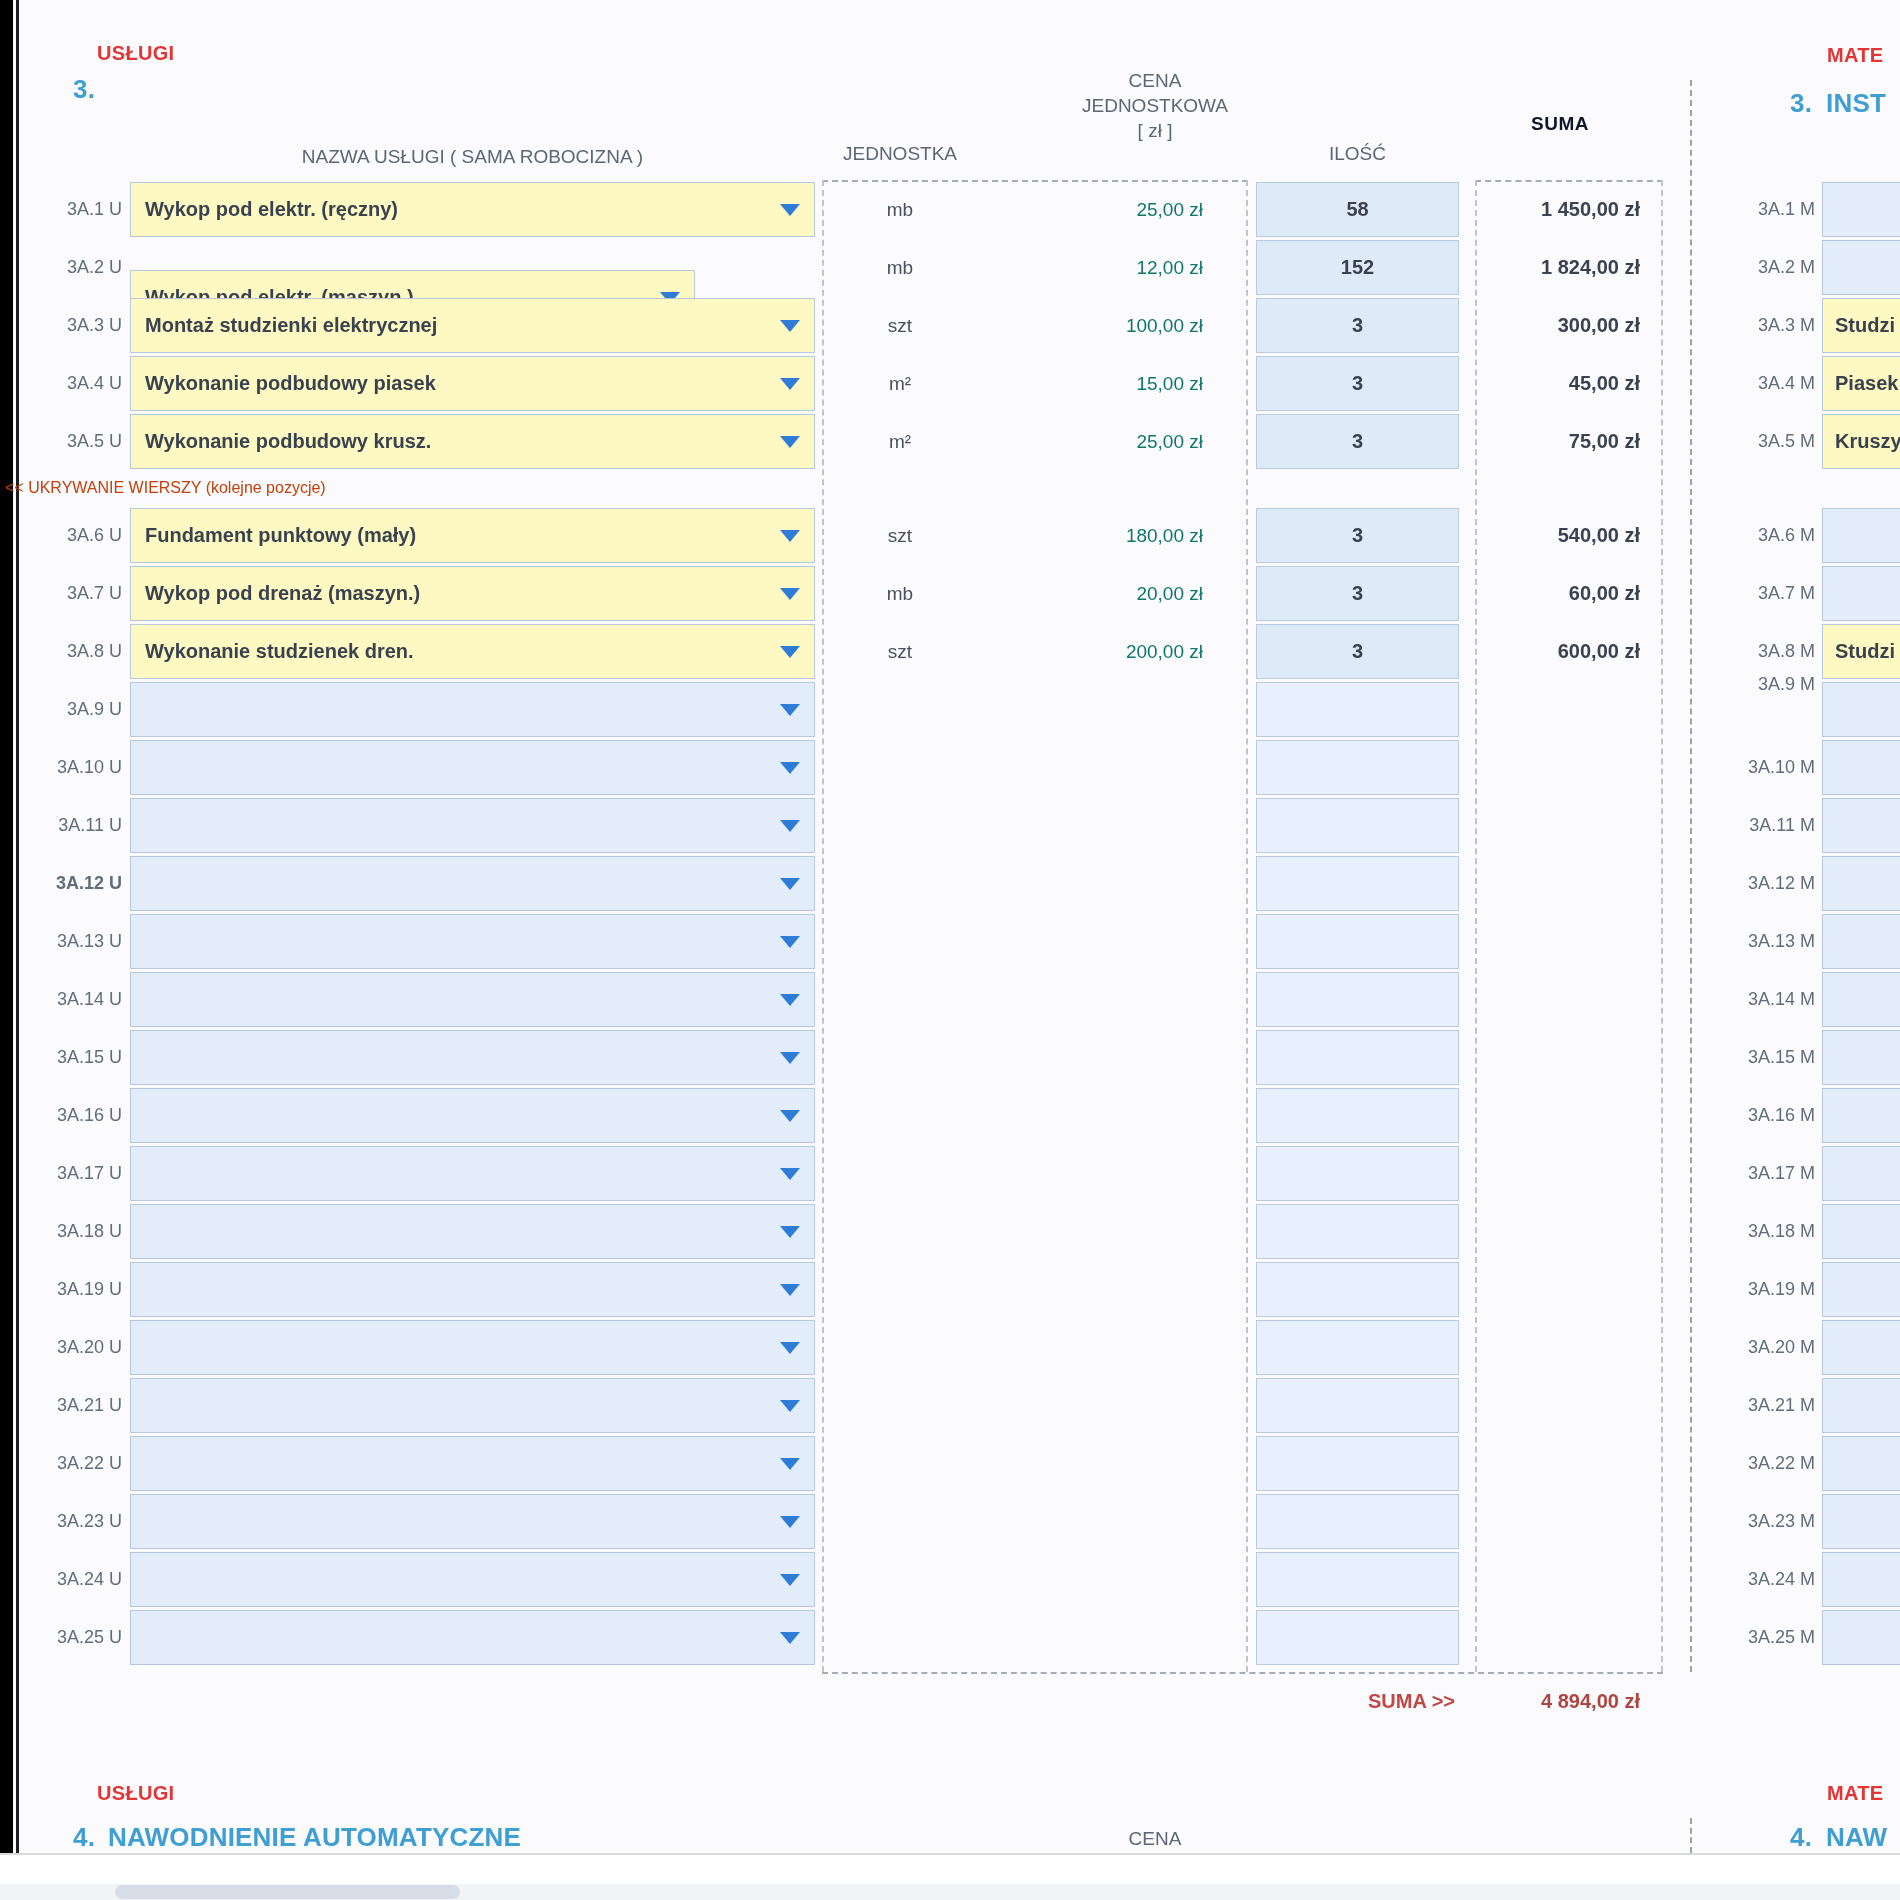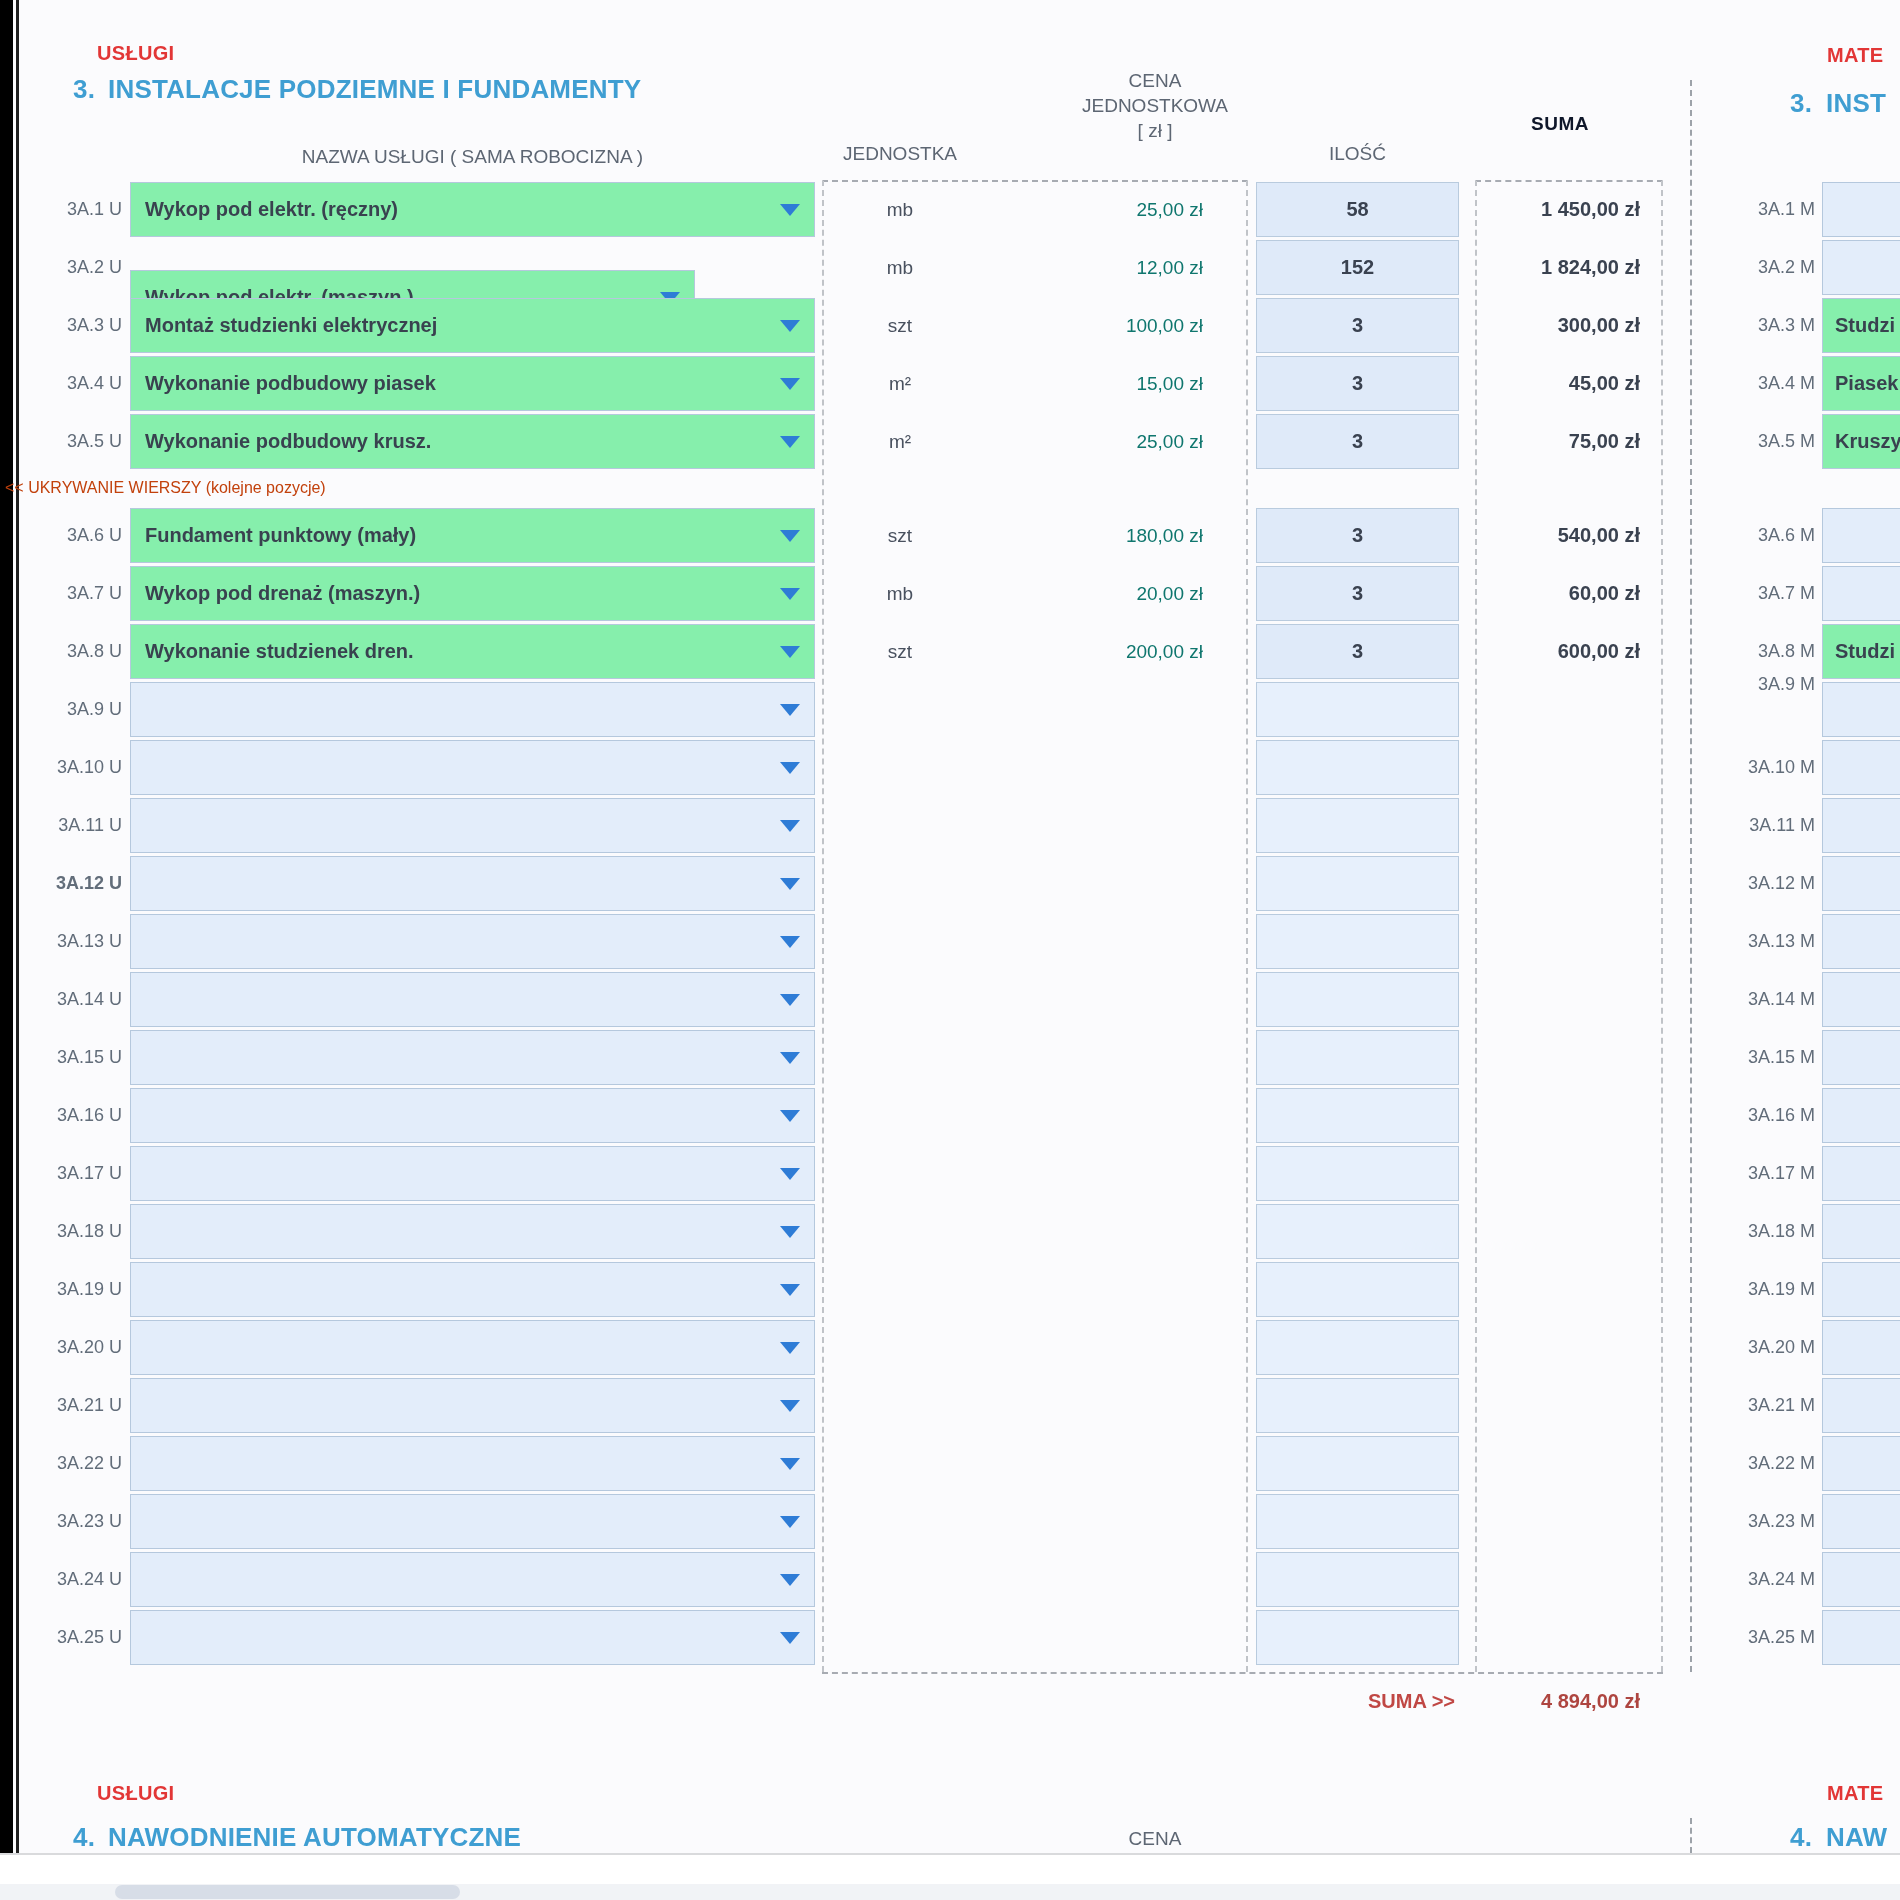--- a/index.html
+++ b/index.html
@@ -4,21 +4,21 @@
 <style>
   html,body{margin:0;padding:0;background:#fbfbfd;}
   .page{position:relative;width:1900px;height:1900px;overflow:hidden;
         font-family:"Liberation Sans", sans-serif;background:#fbfbfd;}
   .abs{position:absolute;}
   .hdr-red{color:#e23636;font-weight:700;font-size:20px;letter-spacing:.3px;}
   .hdr-blue{color:#3f9ed2;font-weight:700;font-size:26px;letter-spacing:.2px;white-space:nowrap;}
   .col-hdr{color:#5d6673;font-size:19px;text-align:center;white-space:nowrap;}
   .col-hdr.strong{color:#0f172a;font-weight:600;letter-spacing:.5px;}
   .row-label{color:#626d7a;font-size:18px;text-align:right;line-height:55px;white-space:nowrap;}
-  .cell{background:#86efac;border:1px solid #b5c8dd;box-sizing:border-box;height:55px;}
+  .cell{background:#fef9c3;border:1px solid #b5c8dd;box-sizing:border-box;height:55px;}
   .cell.empty{background:#e3edfa;}
   .qty{background:#dfeaf9;border:1px solid #b9cbde;box-sizing:border-box;height:55px;
        text-align:center;line-height:53px;font-weight:700;font-size:20px;color:#3a4250;}
   .qty.empty{background:#e7f0fc;}
   .name-text{color:#39424f;font-weight:700;font-size:20px;line-height:53px;padding-left:14px;
              white-space:nowrap;overflow:hidden;}
   .tri{position:absolute;right:14px;top:21px;width:0;height:0;
        border-left:10px solid transparent;border-right:10px solid transparent;
        border-top:12px solid #2e7cd6;}
   .unit{color:#49515f;font-size:19px;text-align:center;line-height:55px;}
@@ -39,21 +39,20 @@
 </head>
 <body>
 
 <div class="page">
 
   <div class="abs frame" style="left:0;top:0;width:13px;height:1853px;"></div>
   <div class="abs" style="left:16px;top:0;width:3px;height:1853px;background:#1f1f1f;"></div>
 
   <div class="abs hdr-red" style="left:97px;top:42px;">USŁUGI</div>
   <div class="abs hdr-blue" style="left:73px;top:74px;">3.</div>
-  <div class="abs hdr-blue" style="left:108px;top:74px;">INSTALACJE PODZIEMNE I FUNDAMENTY</div>
 
   <div class="abs col-hdr" style="left:130px;top:146px;width:685px;">NAZWA USŁUGI ( SAMA ROBOCIZNA )</div>
   <div class="abs col-hdr" style="left:810px;top:143px;width:180px;">JEDNOSTKA</div>
   <div class="abs col-hdr" style="left:1055px;top:70px;width:200px;">CENA</div>
   <div class="abs col-hdr" style="left:1055px;top:95px;width:200px;">JEDNOSTKOWA</div>
   <div class="abs col-hdr" style="left:1055px;top:120px;width:200px;">[ zł ]</div>
   <div class="abs col-hdr" style="left:1256px;top:143px;width:203px;">ILOŚĆ</div>
   <div class="abs col-hdr strong" style="left:1460px;top:113px;width:200px;">SUMA</div>
 
   <div class="abs dash-box" style="left:822px;top:180px;width:426px;height:1492px;"></div>

